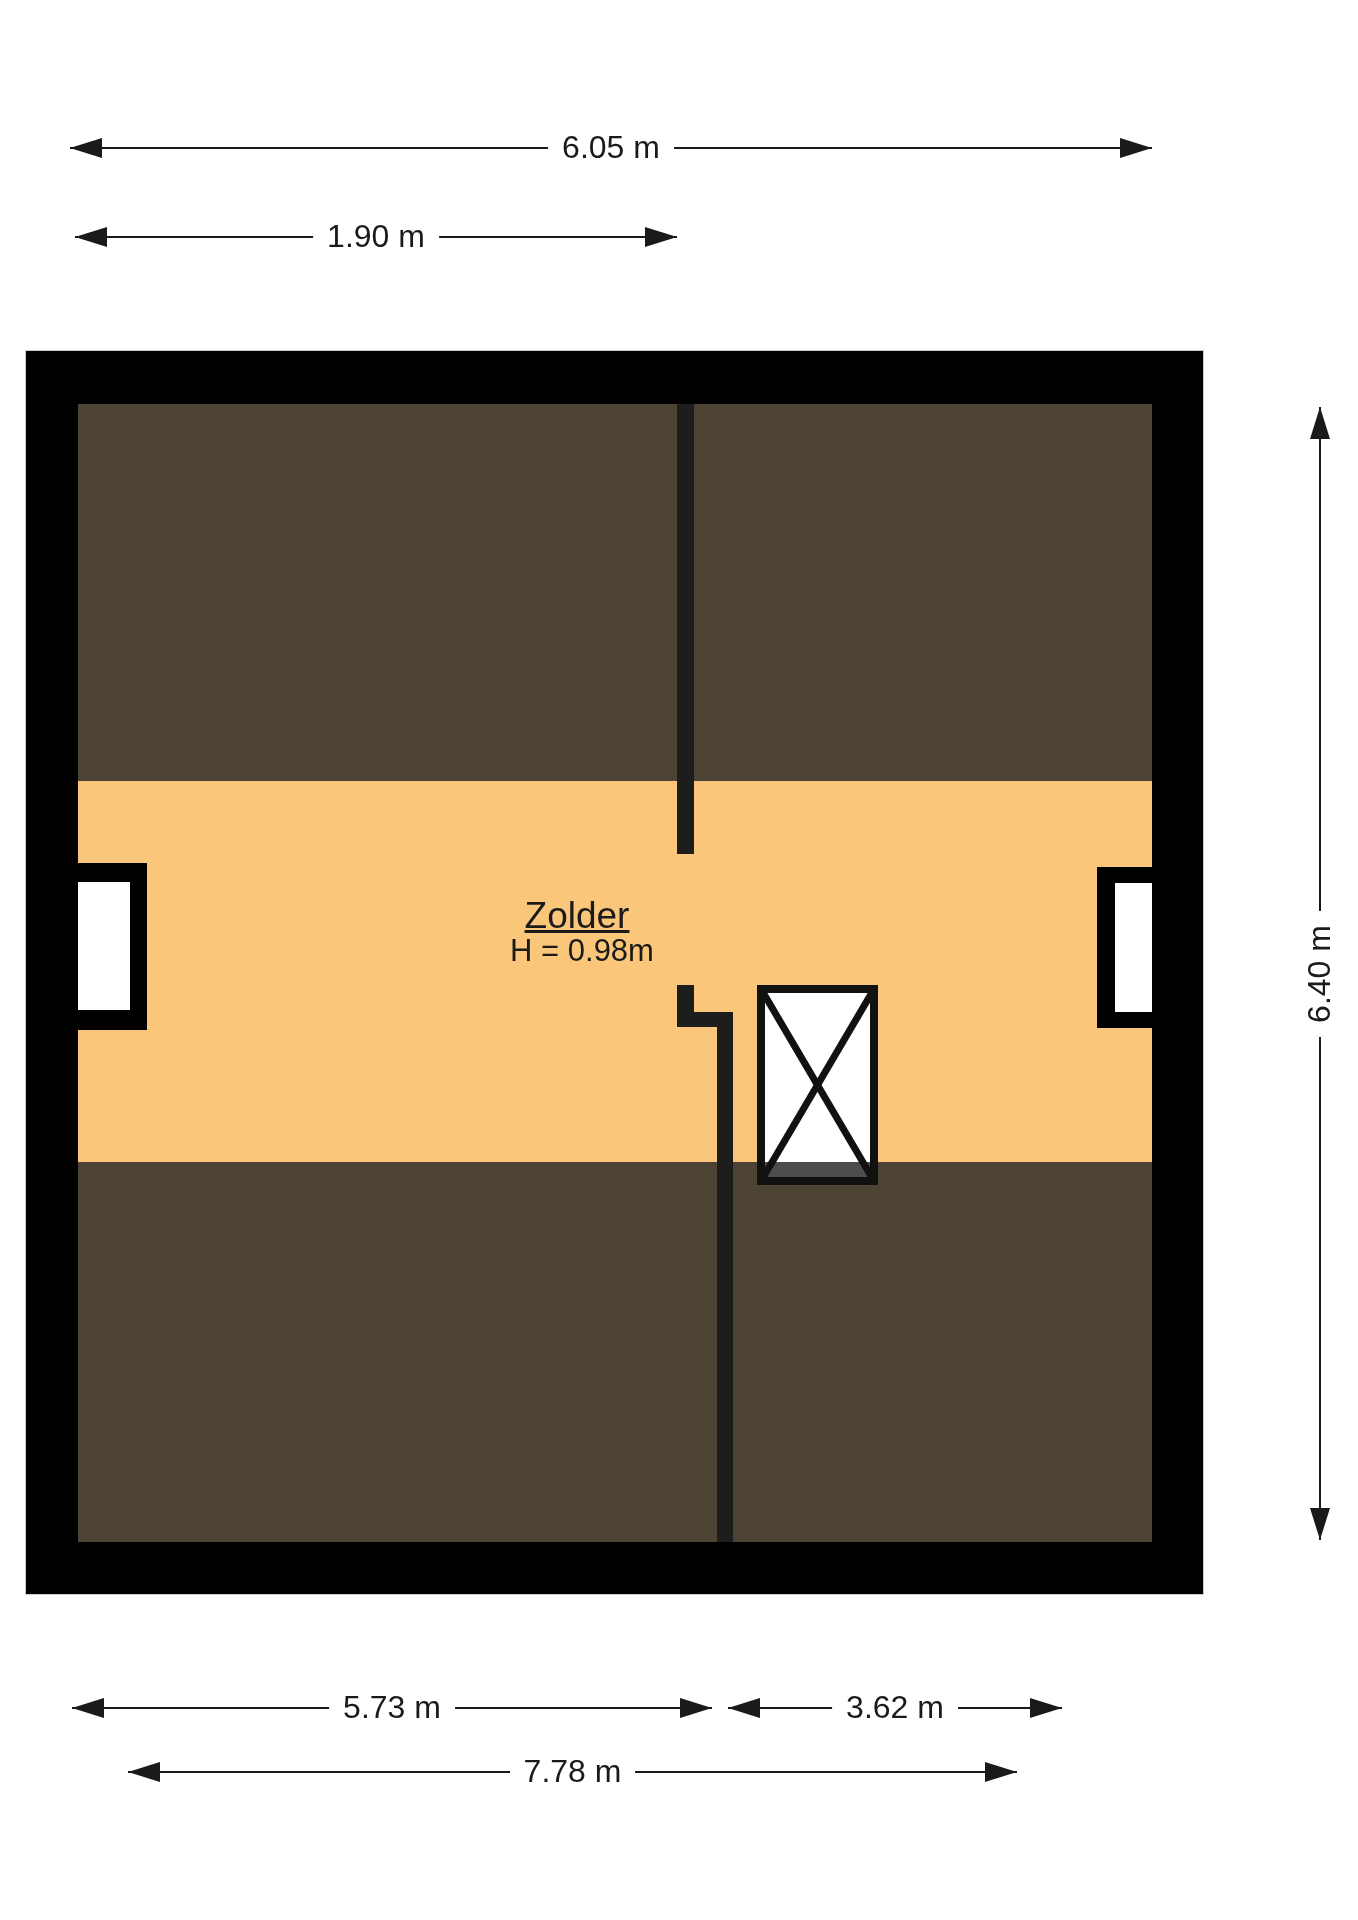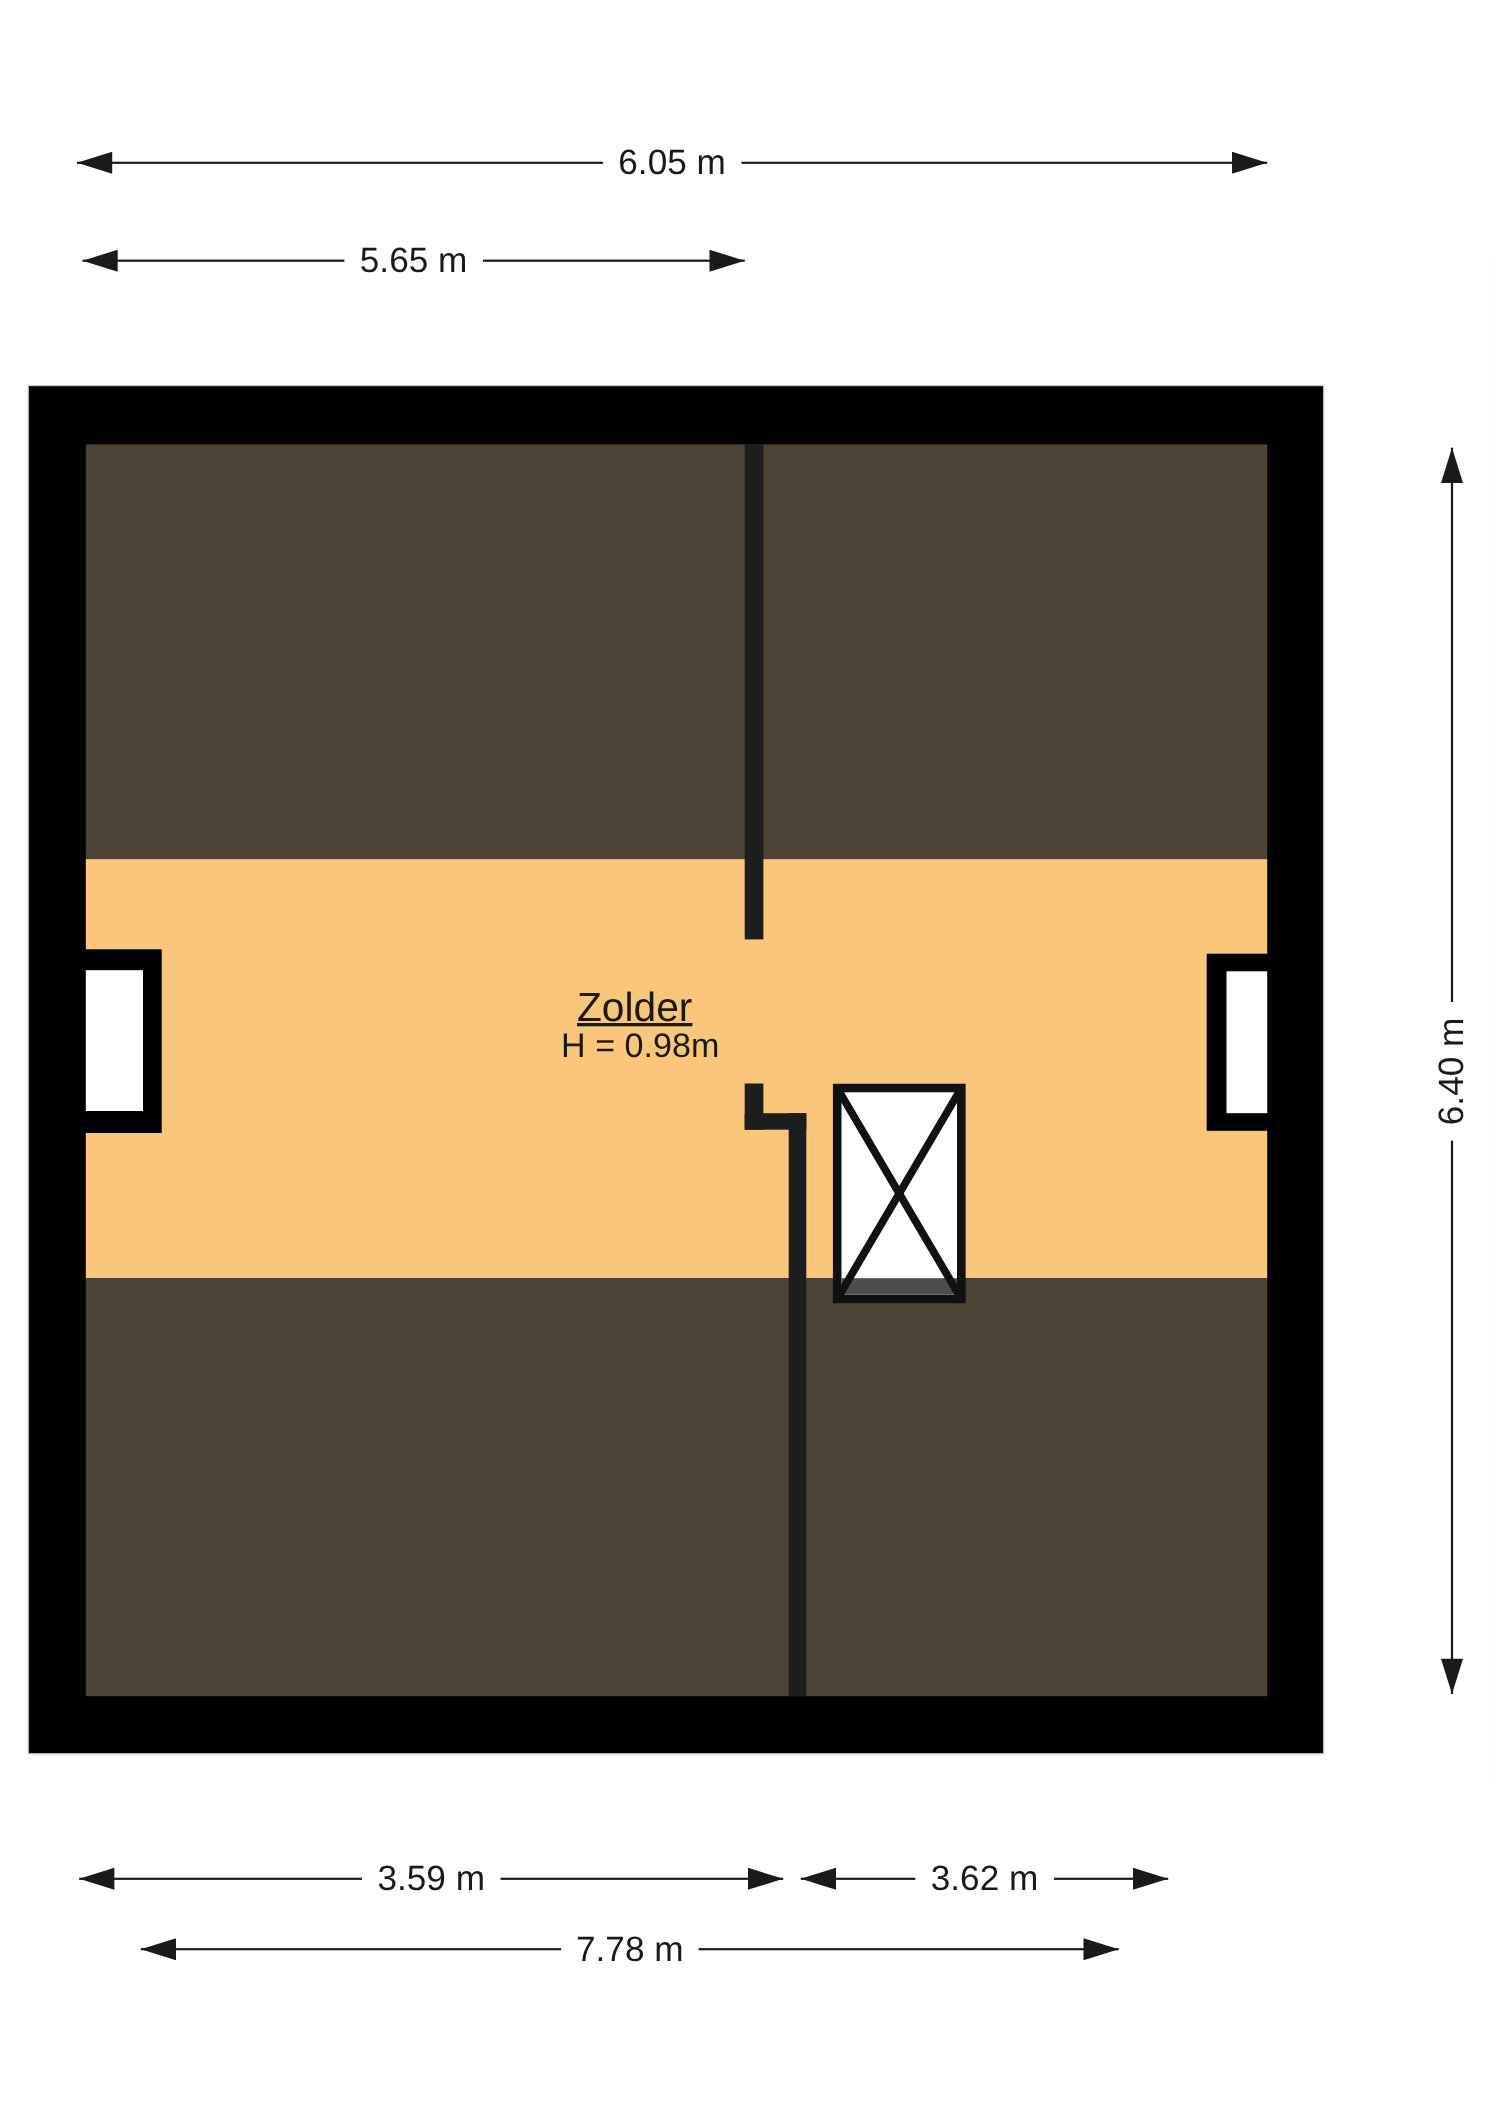--- a/index.html
+++ b/index.html
@@ -84,21 +84,21 @@
     <div class="dim-line"></div>
     <div class="arrow arrow-left"></div>
     <div class="arrow arrow-right"></div>
     <span class="dim-label">6.05 m</span>
   </div>
 
   <div class="dim-h" style="left:75px; top:237px; width:602px;">
     <div class="dim-line"></div>
     <div class="arrow arrow-left"></div>
     <div class="arrow arrow-right"></div>
-    <span class="dim-label">5.65 m</span>
+    <span class="dim-label">1.90 m</span>
   </div>
 
   <div class="abs" id="outer-wall"></div>
   <div class="abs band" id="band-top"></div>
   <div class="abs band" id="band-mid"></div>
   <div class="abs band" id="band-bottom"></div>
 
   <div class="abs iwall" id="iwall-top"></div>
   <div class="abs iwall" id="iwall-stub"></div>
   <div class="abs iwall" id="iwall-connector"></div>
@@ -123,21 +123,21 @@
     <div class="dim-line"></div>
     <div class="arrow arrow-up"></div>
     <div class="arrow arrow-down"></div>
     <span class="dim-label-v">6.40 m</span>
   </div>
 
   <div class="dim-h" style="left:72px; top:1708px; width:640px;">
     <div class="dim-line"></div>
     <div class="arrow arrow-left"></div>
     <div class="arrow arrow-right"></div>
-    <span class="dim-label">3.59 m</span>
+    <span class="dim-label">5.73 m</span>
   </div>
 
   <div class="dim-h" style="left:728px; top:1708px; width:334px;">
     <div class="dim-line"></div>
     <div class="arrow arrow-left"></div>
     <div class="arrow arrow-right"></div>
     <span class="dim-label">3.62 m</span>
   </div>
 
   <div class="dim-h" style="left:128px; top:1772px; width:889px;">

